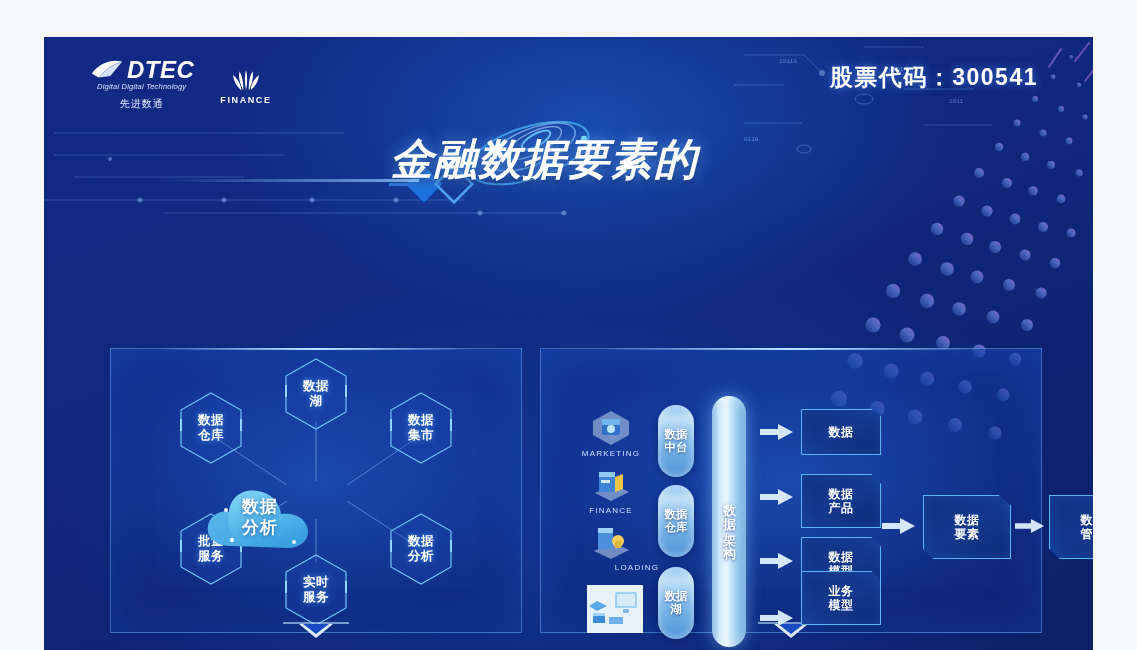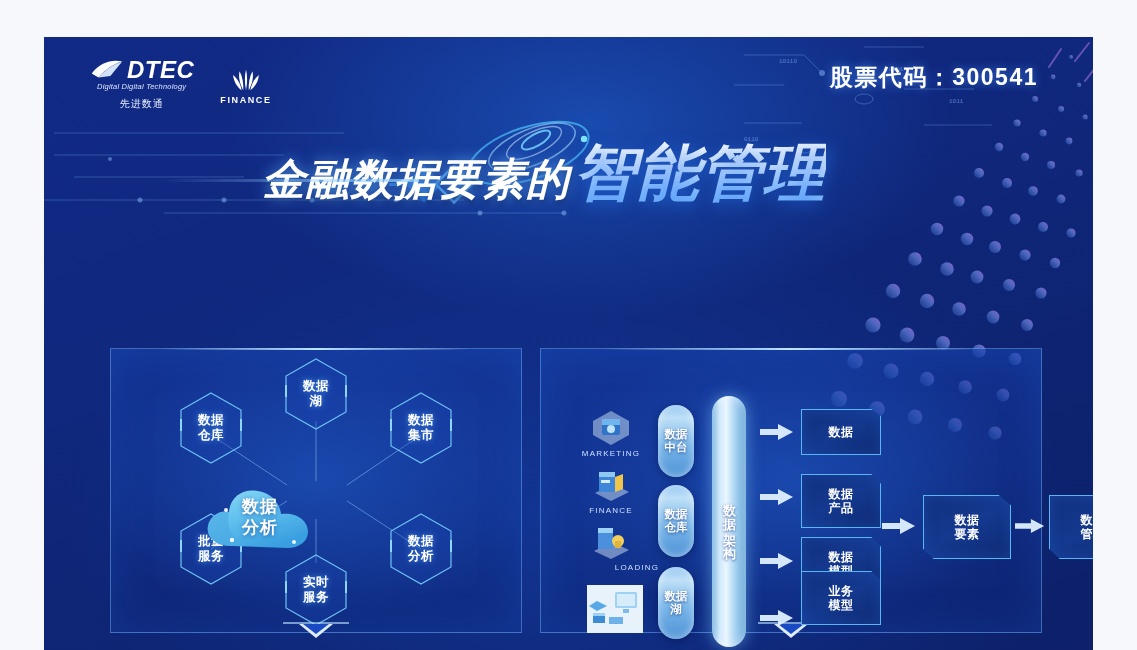--- a/index.html
+++ b/index.html
@@ -312,21 +312,20 @@
         </g>
         <circle cx="140" cy="34" r="3.2" fill="#7fe4ff"></circle>
       </svg>
       <svg class="diamonds" width="110" height="40" viewBox="0 0 110 40">
         <rect x="0" y="18" width="46" height="3" fill="#2f7fe0" opacity=".9"></rect>
         <rect x="22" y="6" width="26" height="26" transform="rotate(45 35 19)" fill="#1f6fdc"></rect>
         <rect x="52" y="6" width="26" height="26" transform="rotate(45 65 19)" fill="none" stroke="#4ea2f0" stroke-width="2.5"></rect>
       </svg>
       <div class="title">
         <span class="t1">金融数据要素的</span>
-        <span class="t2">智能管理</span>
       </div>
       <div class="titlebar-deco"></div>
     </div>
 
 
     <div class="card left">
       <div class="topglow"></div>
 
       <svg style="position:absolute;inset:0;" viewBox="0 0 410 283">
         <g stroke="rgba(140,200,255,.5)" stroke-width="1" fill="none">

